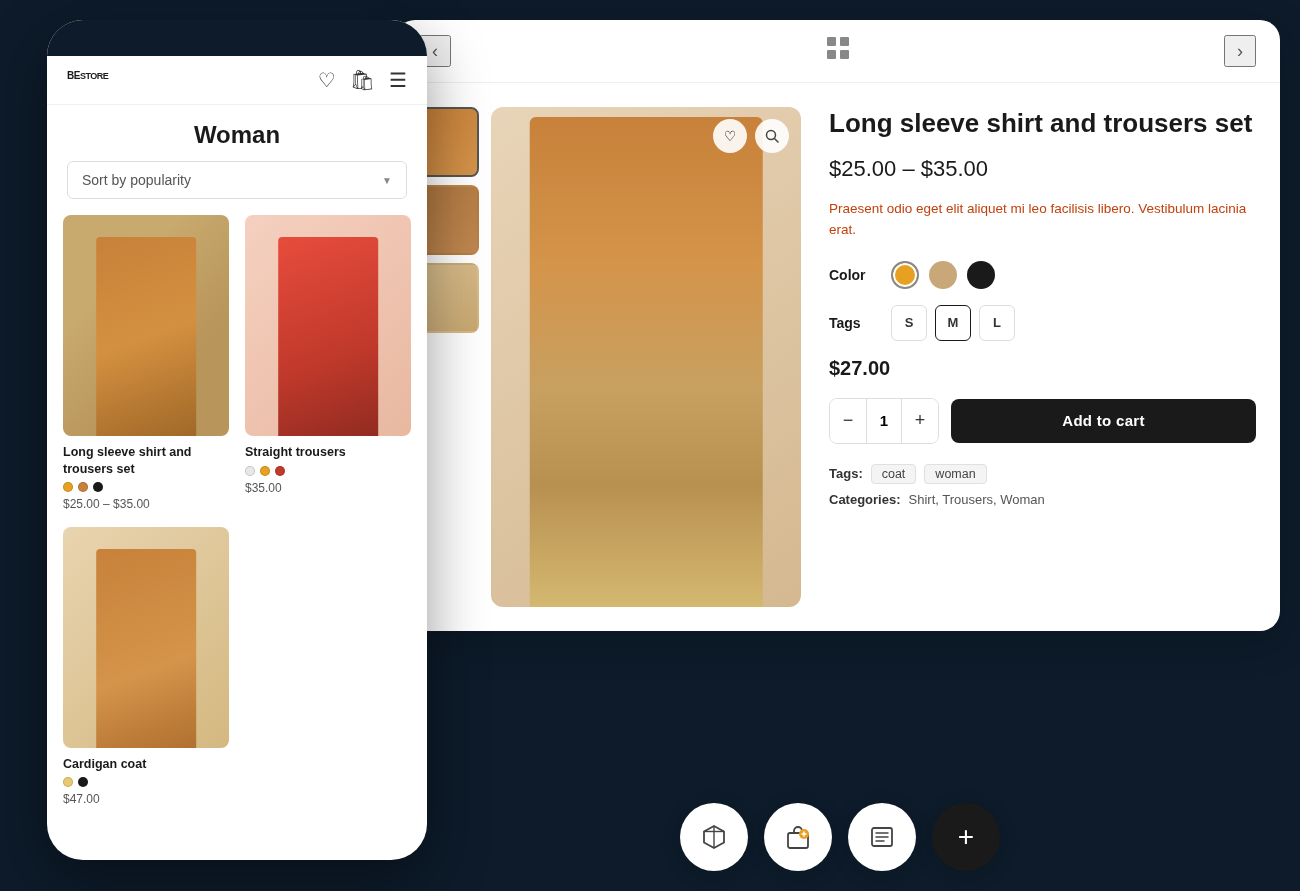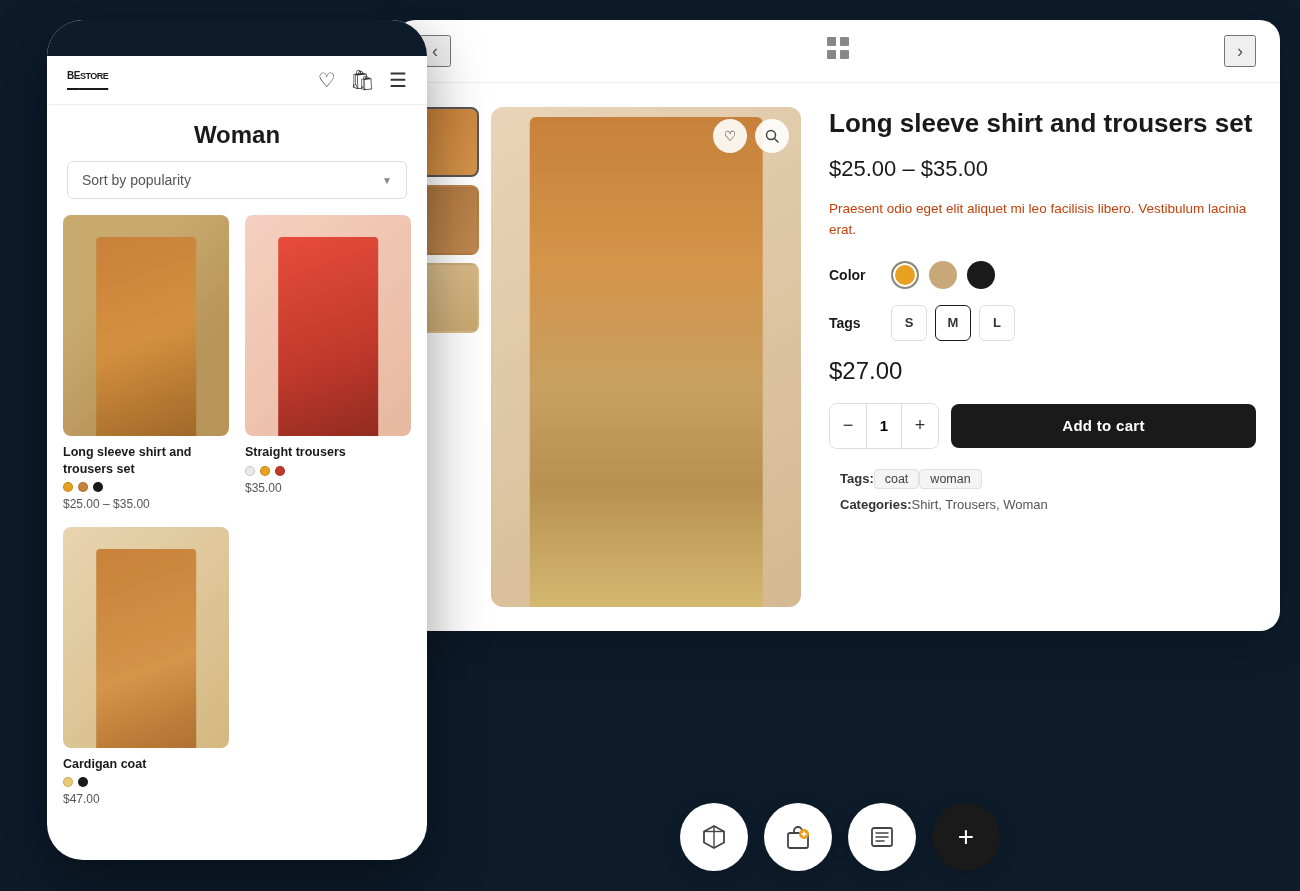--- a/index.html
+++ b/index.html
@@ -47,21 +47,20 @@
       justify-content: space-between;
       padding: 12px 20px;
       border-bottom: 1px solid #f0f0f0;
     }
 
     .store-logo {
       font-size: 20px;
       font-weight: 800;
       color: #1a1a1a;
       letter-spacing: -0.5px;
-      text-decoration: underline;
     }
 
     .store-logo span {
       font-size: 9px;
       font-weight: 700;
       vertical-align: super;
       color: #1a1a1a;
     }
 
     .header-icons {
@@ -347,22 +346,22 @@
       color: #333;
       background: #fff;
     }
 
     .size-btn.active {
       border-color: #1a1a1a;
       background: #fff;
     }
 
     .current-price {
-      font-size: 24px;
-      font-weight: 400;
+      font-size: 20px;
+      font-weight: 700;
       color: #1a1a1a;
       margin-bottom: 18px;
     }
 
     .add-to-cart-row {
       display: flex;
       gap: 12px;
       align-items: center;
       margin-bottom: 20px;
     }
@@ -412,22 +411,21 @@
       cursor: pointer;
       letter-spacing: 0.3px;
     }
 
     .meta-row {
       font-size: 13px;
       color: #555;
       margin-bottom: 8px;
       display: flex;
       align-items: center;
-      gap: 0;
-      margin-left: 11px;
+      gap: 8px;
     }
 
     .meta-label {
       font-weight: 600;
       color: #333;
     }
 
     .tag-badge {
       background: #f4f4f4;
       border: 1px solid #e0e0e0;

